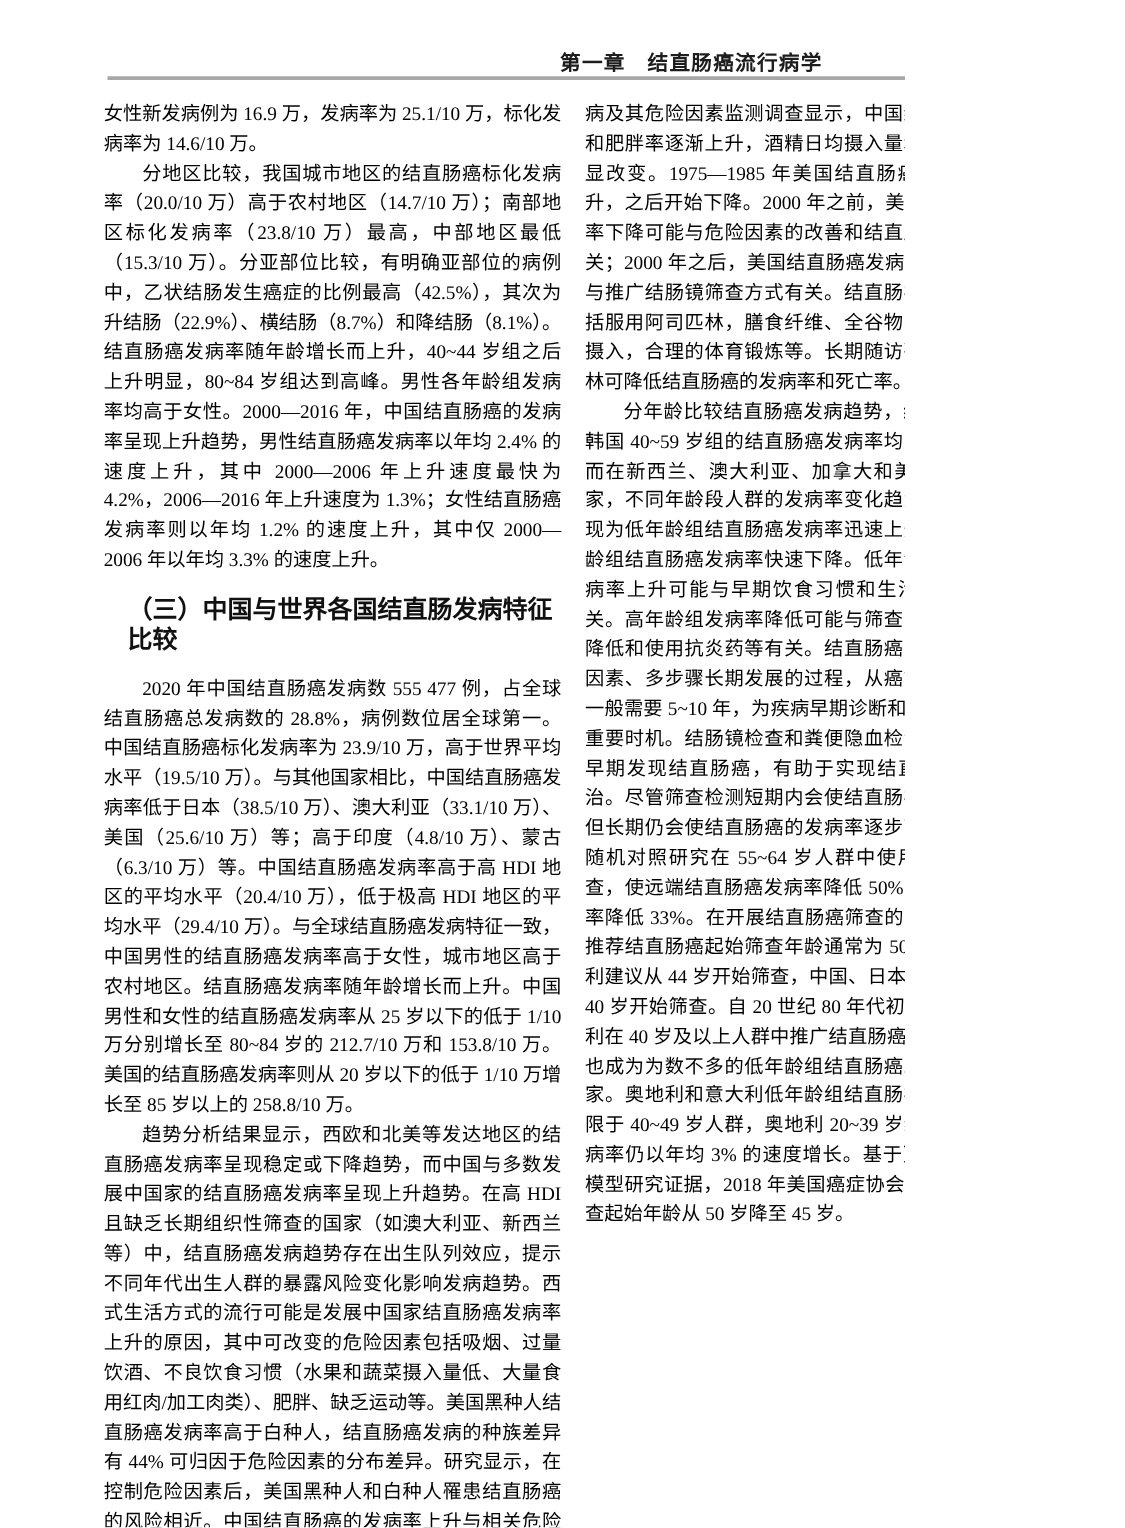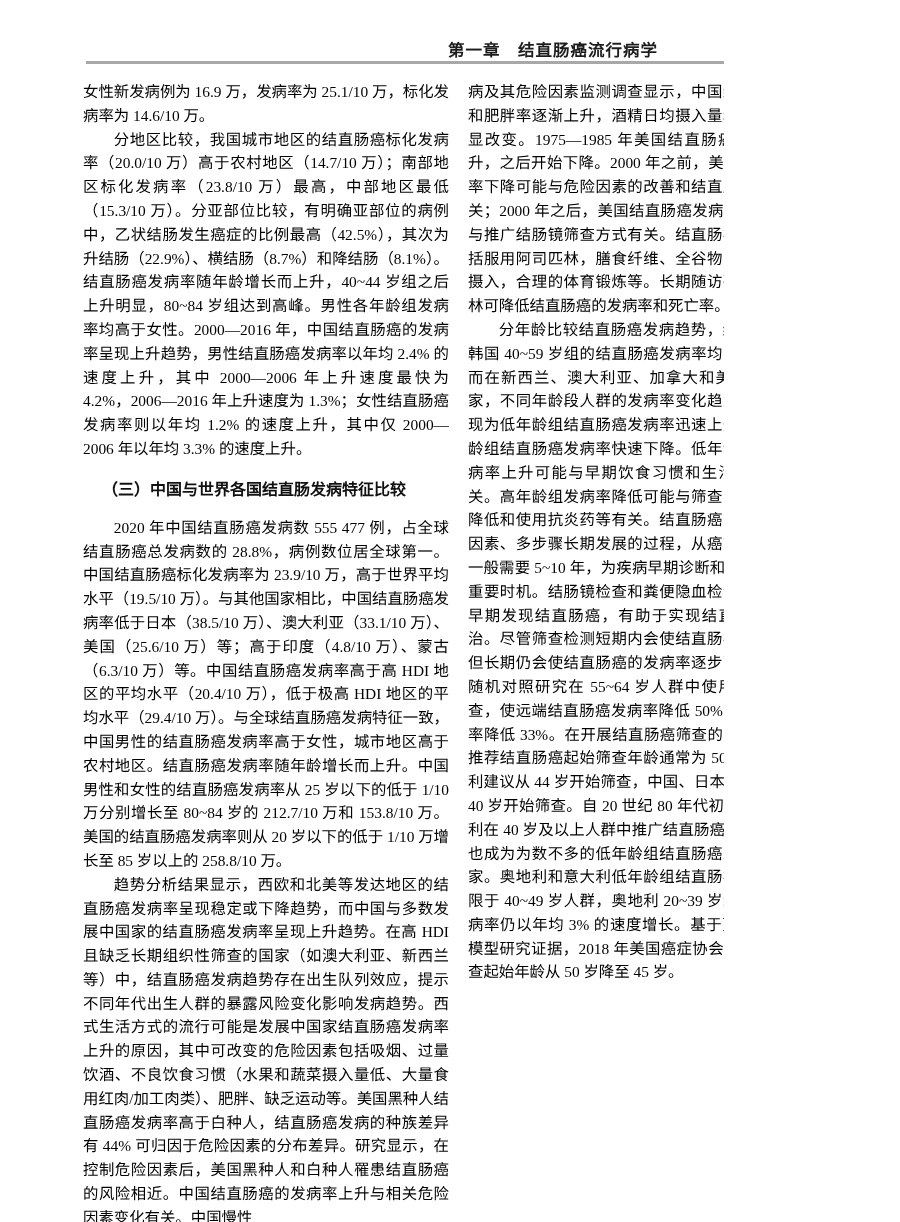--- a/index.html
+++ b/index.html
@@ -54,23 +54,23 @@
     line-height: 23.8px;
     text-align: justify;
     color: #000000;
   }
   .body-text.indent {
     text-indent: 2em;
   }
   .section-heading {
     margin: 17px 0 14px 0;
     padding-left: 19px;
-    font-family: Liberation Serif, serif;
+    font-family: Liberation Mono, monospace;
     font-weight: bold;
-    font-size: 16px;
+    font-size: 20px;
     line-height: 24px;
     color: #111111;
   }
   
   .page-number {
     position: absolute;
     top: 1171px;
     left: 814px;
     width: 26px;
     text-align: center;

